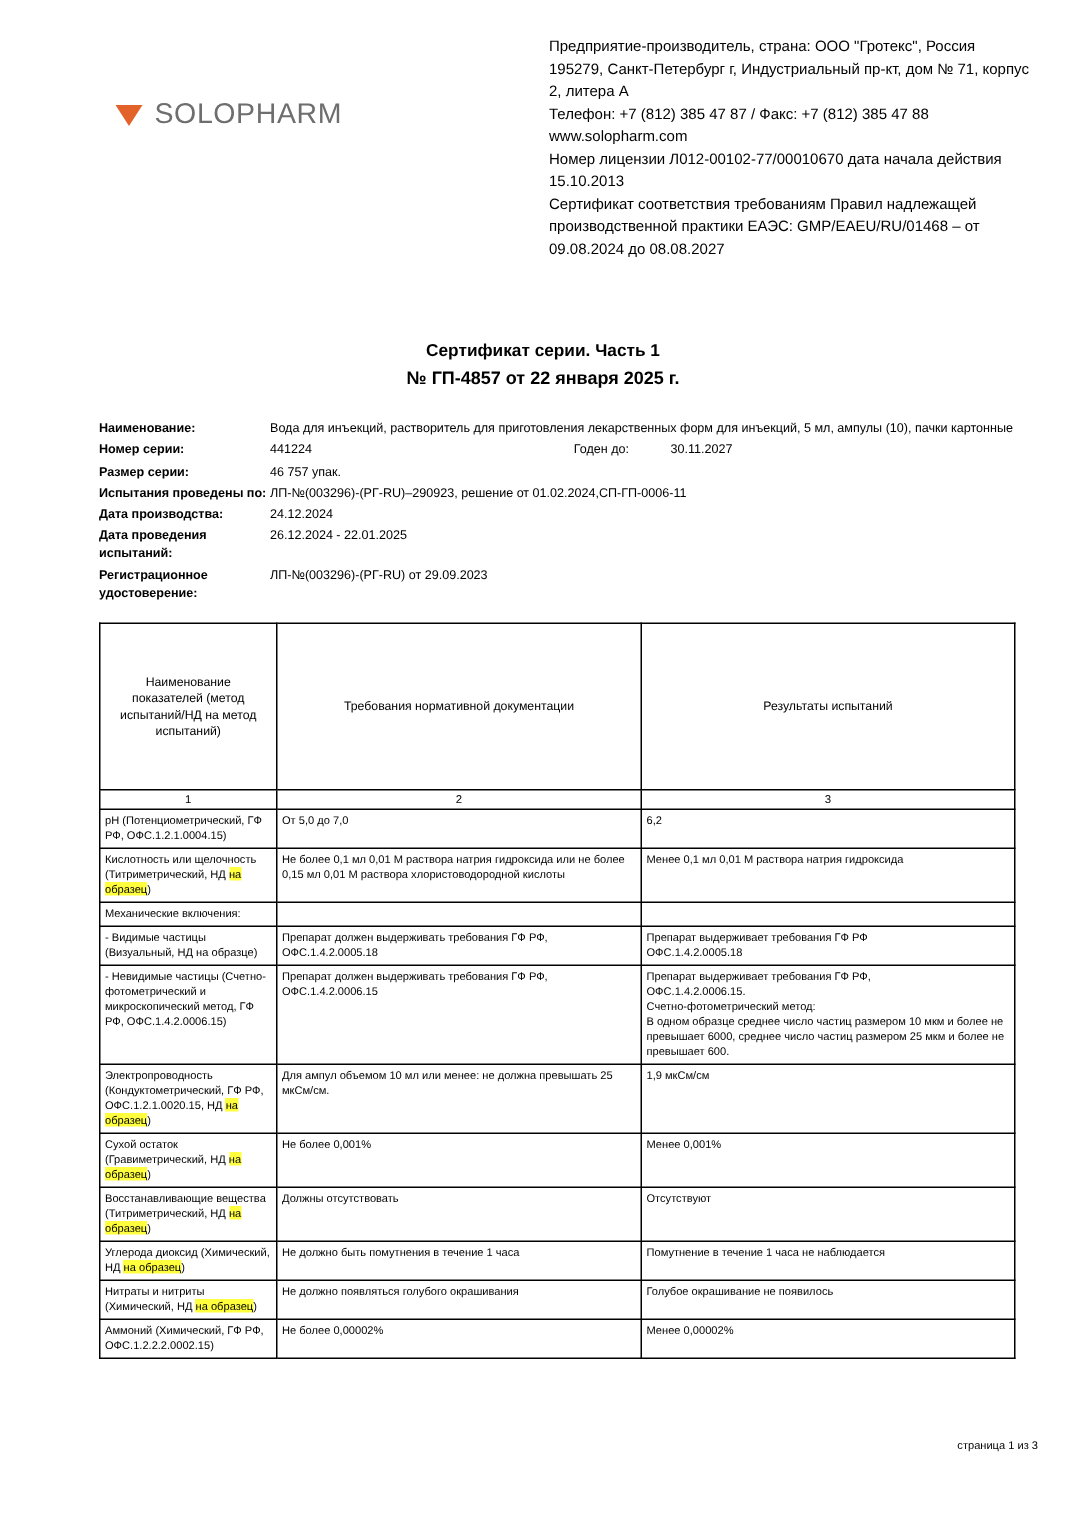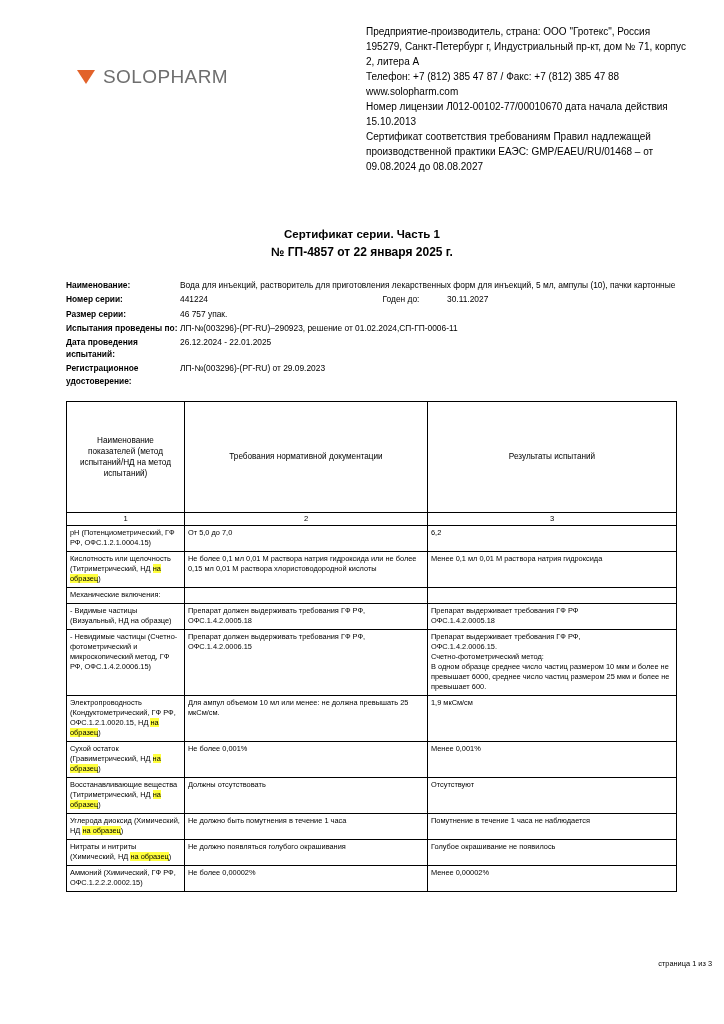--- a/index.html
+++ b/index.html
@@ -130,21 +130,21 @@
   col.c1 { width: 118px; }
   col.c2 { width: 243px; }
   col.c3 { width: 249px; }
 
   .cell-pre { white-space: pre-line; }
   .hl { background: #ffff3e; }
 
   
   .footer {
     position: absolute;
-    right: 12px;
+    right: 32px;
     bottom: 56px;
     font-size: 7.4px;
   }
 </style>
 </head>
 <body>
 
 <div class="page">
 
   <div class="header">
@@ -183,20 +183,24 @@
     </div>
     <div class="meta-row">
       <div class="meta-label">Размер серии:</div>
       <div class="meta-value">46 757 упак.</div>
     </div>
     <div class="meta-row">
       <div class="meta-label">Испытания проведены по:</div>
       <div class="meta-value">ЛП-№(003296)-(РГ-RU)–290923, решение от 01.02.2024,СП-ГП-0006-11</div>
     </div>
     <div class="meta-row">
+      <div class="meta-label">Дата производства:</div>
+      <div class="meta-value">24.12.2024</div>
+    </div>
+    <div class="meta-row">
       <div class="meta-label">Дата проведения испытаний:</div>
       <div class="meta-value">26.12.2024 - 22.01.2025</div>
     </div>
     <div class="meta-row">
       <div class="meta-label">Регистрационное удостоверение:</div>
       <div class="meta-value">ЛП-№(003296)-(РГ-RU) от 29.09.2023</div>
     </div>
   </div>
 
   <table class="cert">

